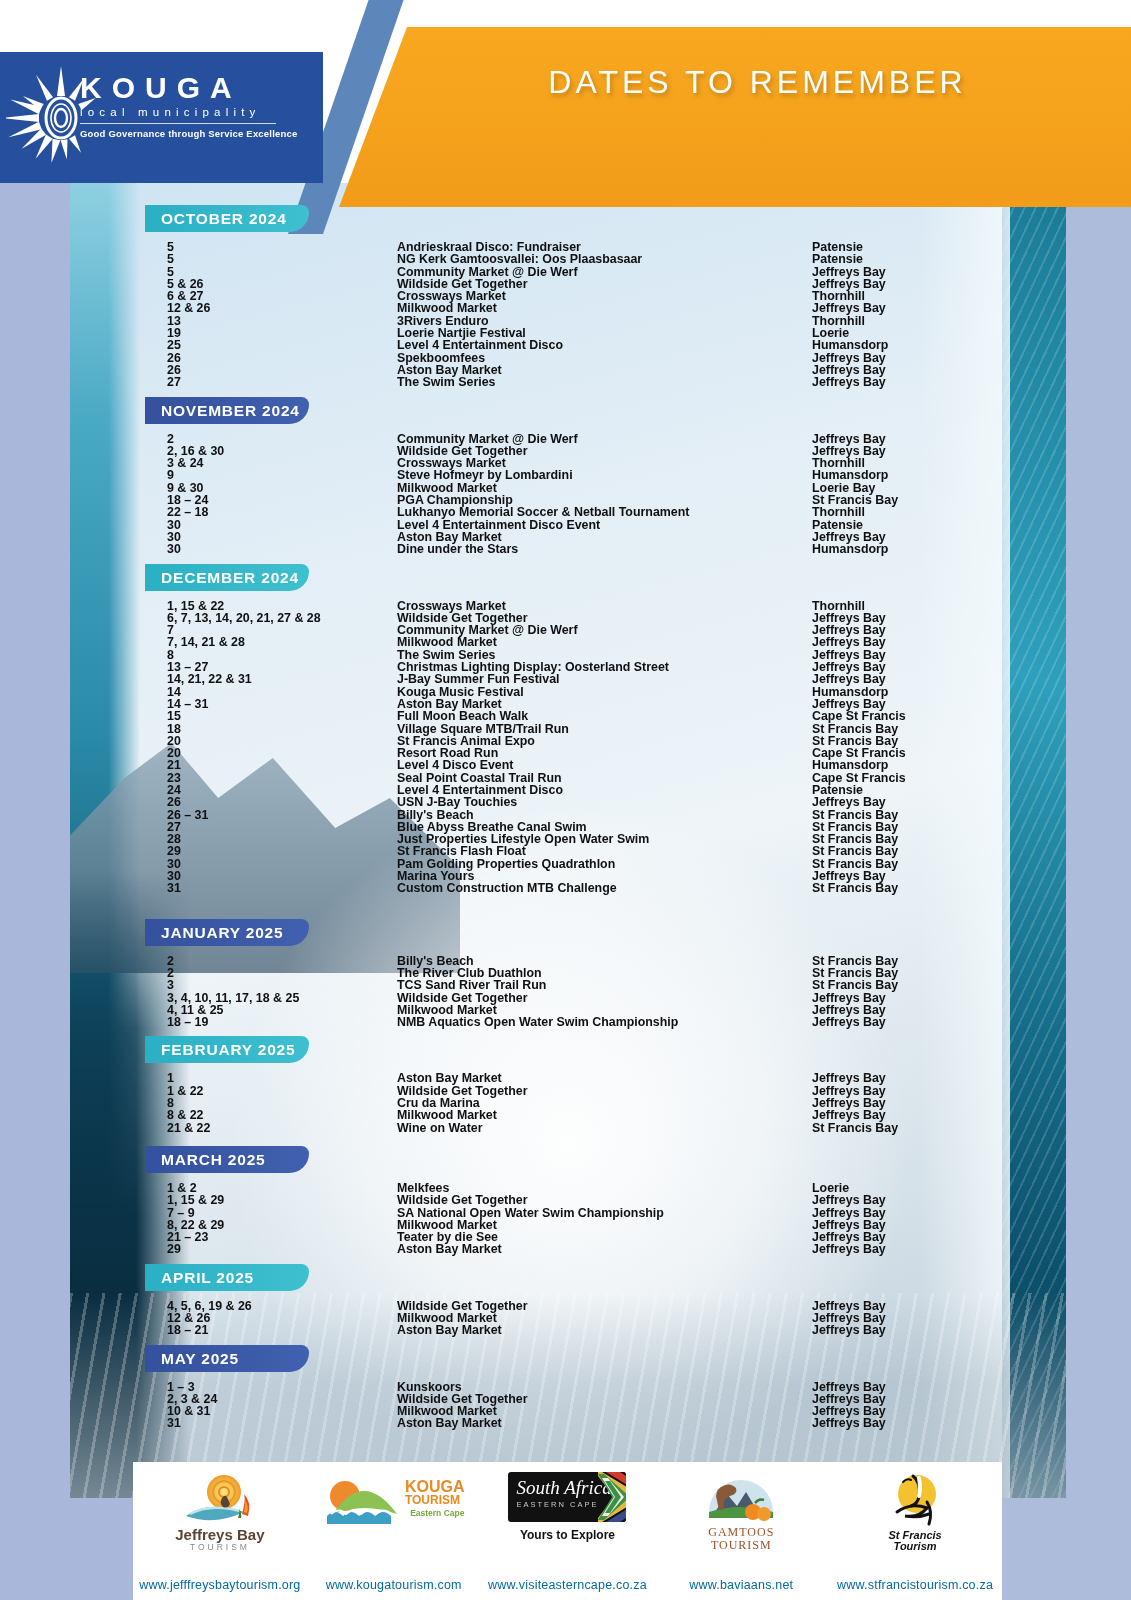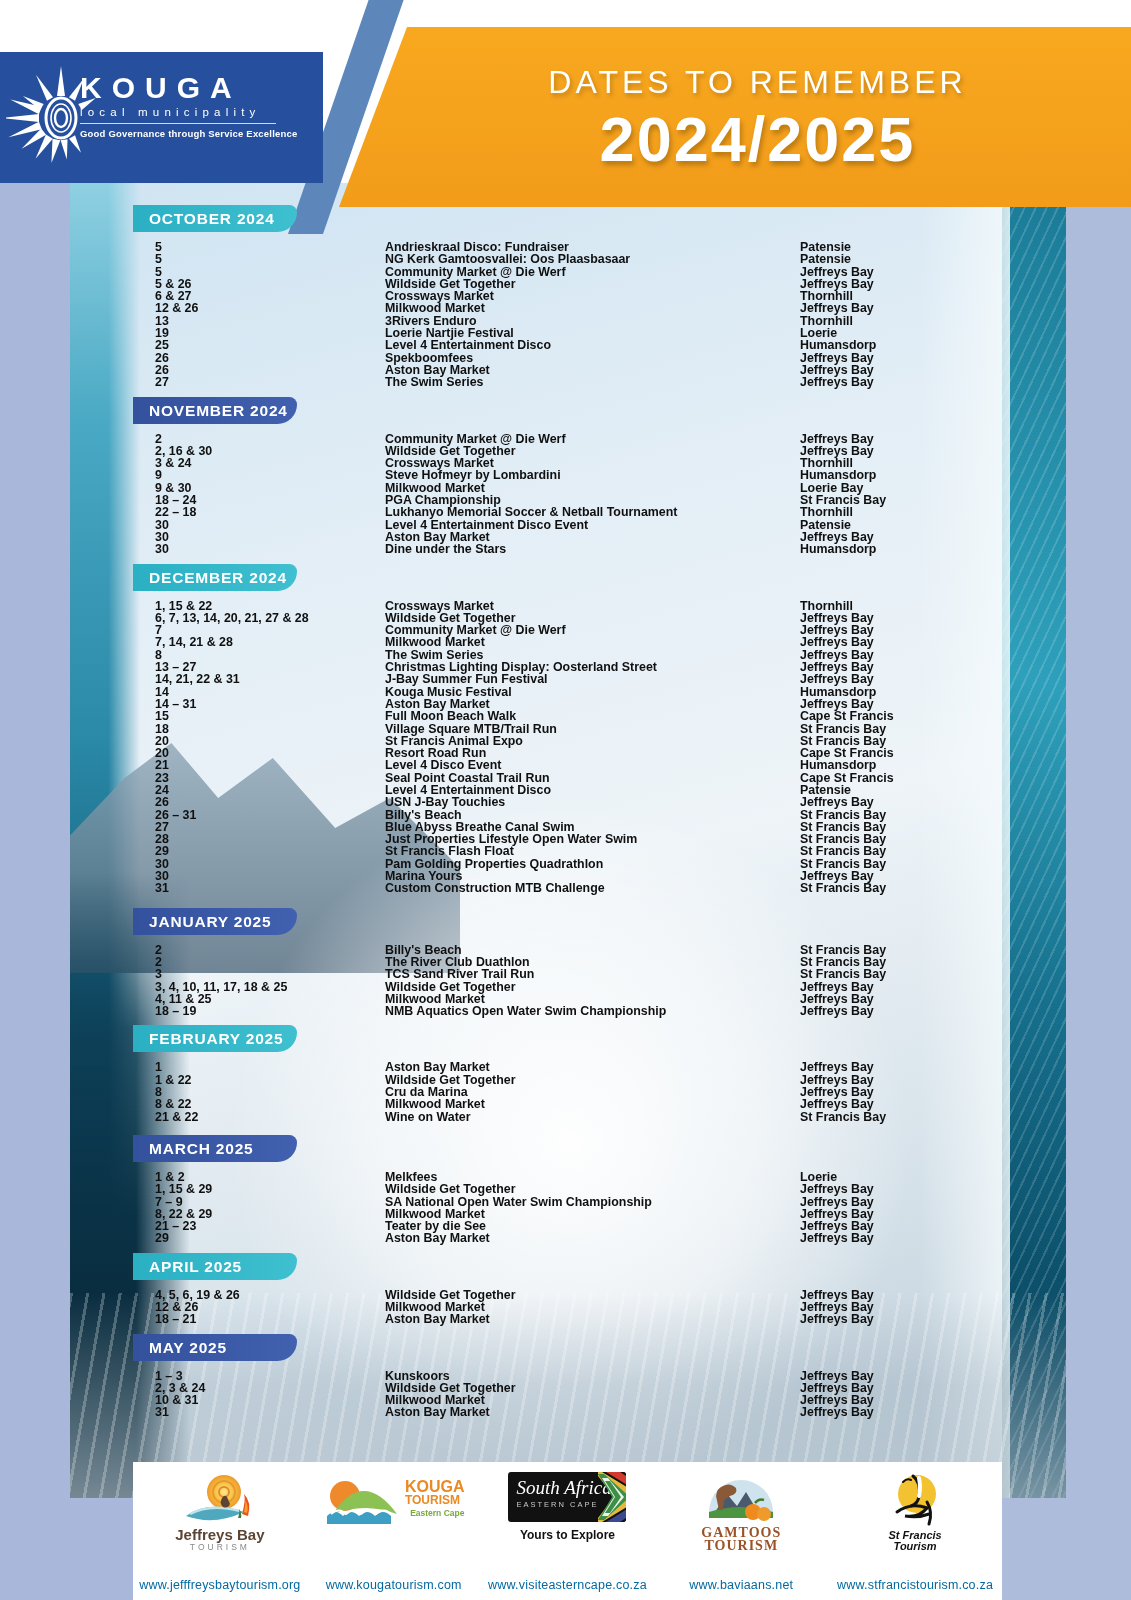--- a/index.html
+++ b/index.html
@@ -87,25 +87,25 @@
     position:absolute;left:0;top:52px;width:323px;height:131px;background:#26509d;
     color:#fff;display:flex;align-items:center;
   }
   .sunburst{position:absolute;left:6px;top:4px;}
   .logo-text{position:absolute;left:80px;top:20px;width:235px;}
   .logo-name{font-size:30px;font-weight:700;letter-spacing:10px;line-height:32px;}
   .logo-sub{font-size:11.5px;letter-spacing:5.2px;margin-top:2px;}
   .logo-line{border:none;border-top:1.5px solid #cfd9ef;margin:5px 0 4px 0;width:196px;}
   .logo-tag{font-size:9.5px;font-weight:700;letter-spacing:.2px;}
   
-  #calendar{position:absolute;left:133px;top:205px;width:880px;color:#101010;}
+  #calendar{position:absolute;left:145px;top:205px;width:880px;color:#101010;}
   .month{margin-top:8px;}
   .month:nth-of-type(1){margin-top:0;}
   .month:nth-of-type(3){}
-  .month:nth-of-type(4){margin-top:13px;}
+  .month:nth-of-type(4){margin-top:24px;}
   .month:nth-of-type(6){margin-top:12px;}
   .month-band{
     width:164px;height:27px;line-height:27px;padding-left:16px;box-sizing:border-box;
     color:#fff;font-size:15.5px;font-weight:700;letter-spacing:.8px;
     border-radius:0 10px 26px 0;margin-bottom:9px;
   }
   .month-band.teal{background:linear-gradient(90deg,#2aafc3,#3fc0d0);}
   .month-band.navy{background:linear-gradient(90deg,#33519c,#4160af);}
   .rows{padding-left:22px;}
   .row{display:flex;line-height:12.3px;font-size:12.4px;font-weight:700;white-space:nowrap;}
@@ -124,21 +124,21 @@
   .jb-tourism{font-size:8.5px;color:#8a8a8a;letter-spacing:3px;}
   .kt-wrap{display:flex;align-items:center;gap:4px;}
   .kt-name{font-size:16px;font-weight:700;color:#e98a23;line-height:15px;}
   .kt-tourism{font-size:12px;font-weight:700;color:#e98a23;line-height:12px;}
   .kt-ec{font-size:8.5px;font-weight:700;color:#7aa83c;text-align:right;margin-top:2px;}
   .sa-box{width:118px;height:50px;background:#111;border-radius:3px;position:relative;overflow:hidden;
           color:#fff;padding:6px 8px;box-sizing:border-box;}
   .sa-script{font-family:"Liberation Serif",serif;font-style:italic;font-size:19px;line-height:19px;}
   .sa-ec{font-size:7.5px;letter-spacing:2px;color:#c9c9c9;margin-top:3px;}
   .sa-tag{font-size:12px;font-weight:700;color:#111;margin-top:6px;}
-  .gt-name{font-family:"Liberation Serif",serif;font-size:14px;font-weight:700;color:#9c5228;line-height:13px;letter-spacing:1px;}
+  .gt-name{font-family:"Liberation Serif",serif;font-size:12px;font-weight:400;color:#9c5228;line-height:13px;letter-spacing:1px;}
   .sf-name{font-size:11px;font-weight:700;font-style:italic;color:#111;line-height:11px;}
   [data-interactable="true"]{cursor:pointer;}
 </style>
 </head>
 <body>
 
 <div data-interactable="false">
 
   <div class="photo" data-interactable="false">
     <div class="left-sea" data-interactable="false"></div>
@@ -150,21 +150,20 @@
     <div class="silver-water" data-interactable="false"></div>
   </div>
 
   <div class="strip strip-left" data-interactable="false"></div>
   <div class="strip strip-right" data-interactable="false"></div>
   <div class="strip patch-bl" data-interactable="false"></div>
   <div class="strip patch-br" data-interactable="false"></div>
 
   <div class="orange-banner" data-interactable="false">
     <div class="title1" data-interactable="false">DATES TO REMEMBER</div>
-    <div class="title2" data-interactable="false">2024/2025</div>
   </div>
   <div class="stripe" data-interactable="false"></div>
 
   <div class="navy-box" data-interactable="false">
     <svg class="sunburst" data-interactable="false" width="110" height="124" viewBox="0 0 110 124">
       <g fill="#fff">
         <g transform="translate(55,62)">
           <polygon points="0,-52 4,-22 -4,-22" transform="rotate(0)"></polygon>
           <polygon points="0,-46 3.5,-22 -3.5,-22" transform="rotate(30)"></polygon>
           <polygon points="0,-50 3.5,-22 -3.5,-22" transform="rotate(330)"></polygon>

